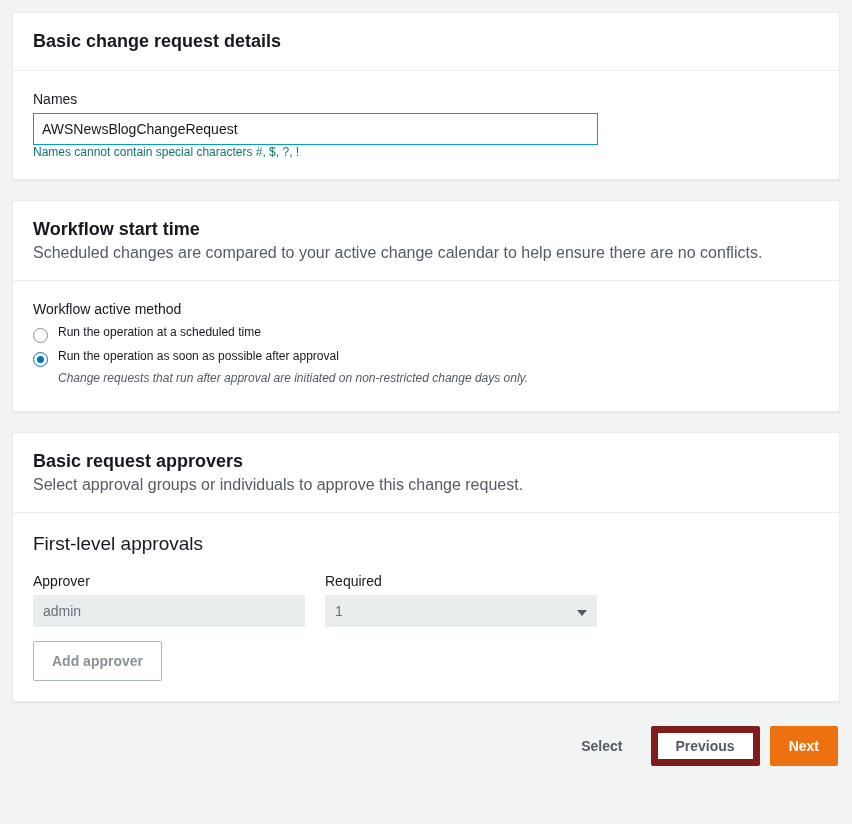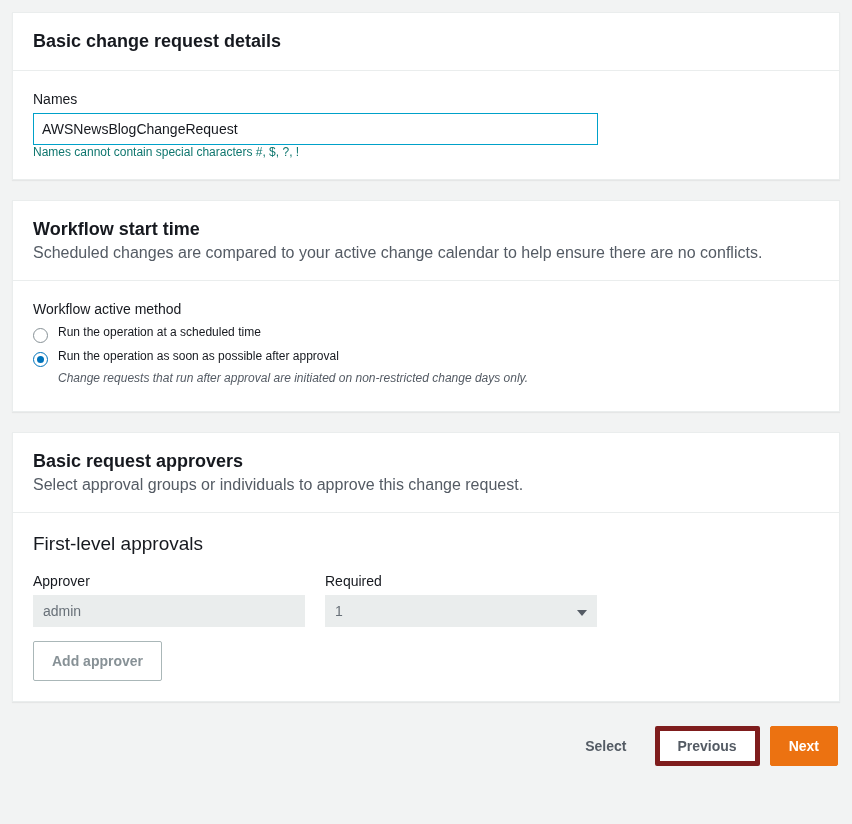--- a/index.html
+++ b/index.html
@@ -143,21 +143,21 @@
     padding: 0 18px;
     font-size: 14px;
     font-weight: 700;
     border-radius: 2px;
     cursor: pointer;
     border: 1px solid transparent;
     background: transparent;
     font-family: inherit;
   }
   .btn-normal {
-    border: 5px solid #7f1d1d;
+    border: 7px solid #7f1d1d;
     color: #545b64;
     background: #fff;
   }
   .btn-ghost {
     border: 1px solid #aab7b8;
     color: #879196;
     background: #fff;
   }
   .btn-link {
     color: #545b64;

